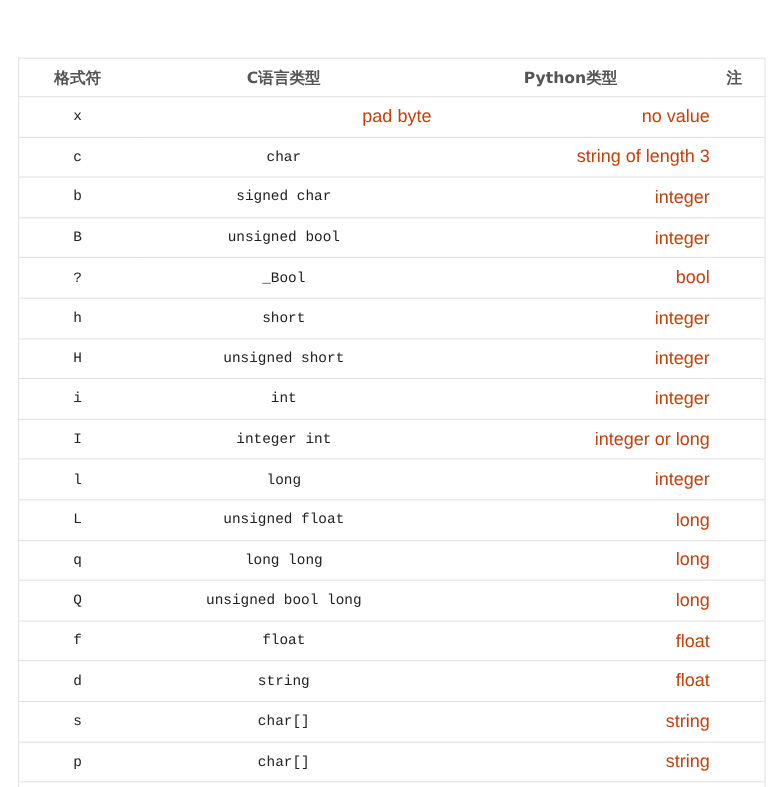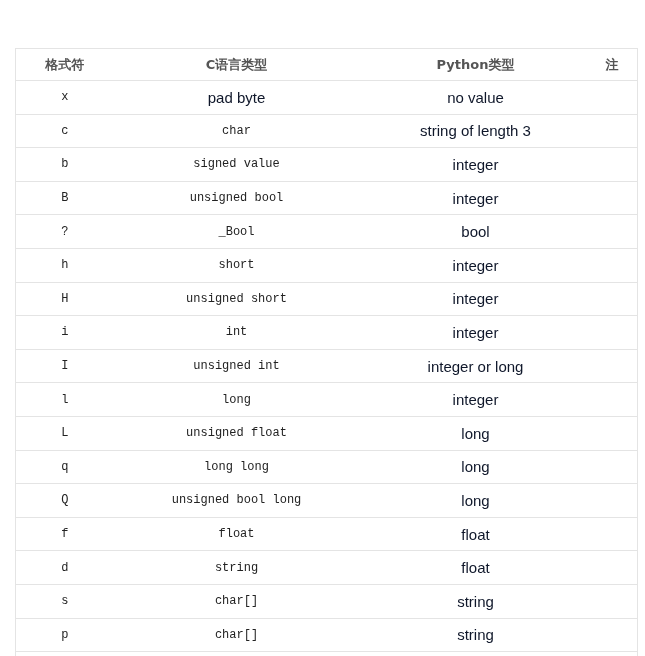--- a/index.html
+++ b/index.html
@@ -46,21 +46,22 @@
     .col-pytype { width: 232px; }
     .col-note { width: 46px; }
     td.mono {
       font-family: "Liberation Mono", "DejaVu Sans Mono", monospace;
       font-size: 12px;
       color: #222222;
     }
     td.sans {
       font-family: "Liberation Sans", sans-serif;
       font-size: 15px;
-      color: #0f172a;
+      color: #c2410c;
+      text-align: right;
     }
     th.note-head {
       text-align: left;
       padding-left: 14px;
       font-weight: normal;
     }
   </style>
 </head>
 <body>
 
@@ -87,21 +88,21 @@
         <td class="sans"></td>
       </tr>
       <tr>
         <td class="mono">c</td>
         <td class="mono">char</td>
         <td class="sans">string of length 3</td>
         <td class="sans"></td>
       </tr>
       <tr>
         <td class="mono">b</td>
-        <td class="mono">signed value</td>
+        <td class="mono">signed char</td>
         <td class="sans">integer</td>
         <td class="sans"></td>
       </tr>
       <tr>
         <td class="mono">B</td>
         <td class="mono">unsigned bool</td>
         <td class="sans">integer</td>
         <td class="sans"></td>
       </tr>
       <tr>
@@ -123,21 +124,21 @@
         <td class="sans"></td>
       </tr>
       <tr>
         <td class="mono">i</td>
         <td class="mono">int</td>
         <td class="sans">integer</td>
         <td class="sans"></td>
       </tr>
       <tr>
         <td class="mono">I</td>
-        <td class="mono">unsigned int</td>
+        <td class="mono">integer int</td>
         <td class="sans">integer or long</td>
         <td class="sans"></td>
       </tr>
       <tr>
         <td class="mono">l</td>
         <td class="mono">long</td>
         <td class="sans">integer</td>
         <td class="sans"></td>
       </tr>
       <tr>

